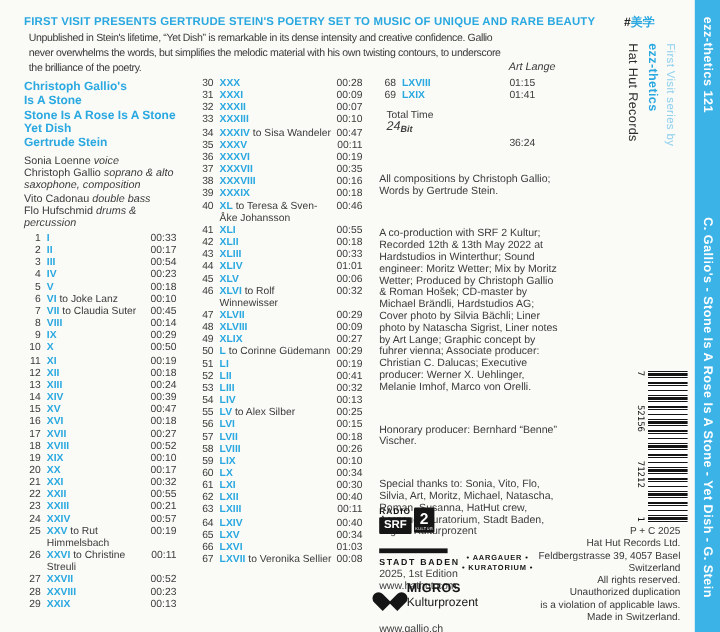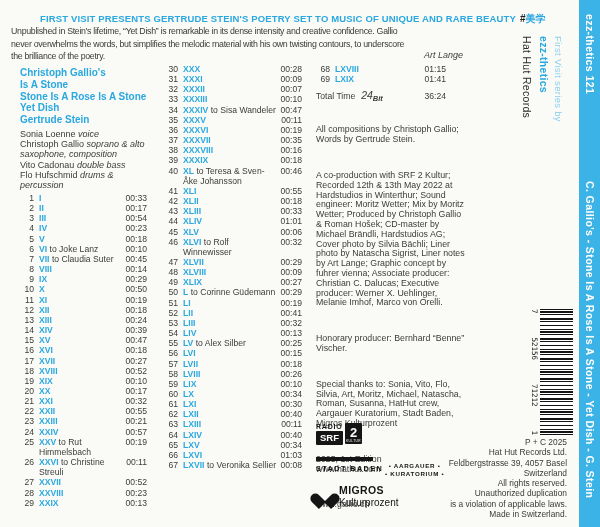--- a/index.html
+++ b/index.html
@@ -2,41 +2,41 @@
 <html><head>
 <meta charset="utf-8">
 <style>
   html,body{margin:0;padding:0;background:#e8e8e6;}
   .card{
     position:relative;width:600px;height:527px;background:#fafaf7;
     font-family:"Liberation Sans",sans-serif;color:#3b3b3b;overflow:hidden;
   }
   
   .headline{position:absolute;left:20px;top:13px;width:470px;font-size:9.5px;font-weight:bold;
-    color:#2aa8e0;letter-spacing:.15px;white-space:nowrap;margin-left:20px;}
-  .blurb{position:absolute;left:11px;top:25px;font-size:8.8px;letter-spacing:-.3px;color:#3a3a3a;}
+    color:#2aa8e0;letter-spacing:.15px;white-space:nowrap;}
+  .blurb{position:absolute;left:24px;top:25px;font-size:8.8px;letter-spacing:-.3px;color:#3a3a3a;}
   .blurb div{white-space:nowrap;line-height:12.7px;}
   .byline{position:absolute;left:20px;top:50px;width:443px;text-align:right;font-style:italic;font-size:9px;}
   
   .album-title{position:absolute;left:20px;top:67px;font-size:10px;font-weight:bold;color:#2aa8e0;}
   .album-title div{line-height:11.8px;white-space:nowrap;}
   .personnel{position:absolute;left:20px;top:129px;width:138px;font-size:9px;line-height:10.2px;}
   .personnel i{font-style:italic;}
   
   .tcol{position:absolute;font-size:8.6px;line-height:10.15px;}
   #tcol0{left:20px;top:193px;width:127px;}
   #tcol1{left:164px;top:64px;width:138px;}
   #tcol2{left:316px;top:64px;width:152px;}
   .trow{display:flex;align-items:flex-start;}
   #tcol2 .trow,.total-row{width:130px;}
   .tnum{flex:none;width:14px;text-align:right;margin-right:5px;}
   .tbody{flex:1;min-width:0;}
   .trom{font-weight:bold;color:#2aa8e0;}
   .ttime{flex:none;margin-left:3px;}
-  .total-row{display:flex;margin-top:6px;align-items:baseline;}
+  .total-row{display:flex;margin-top:6px;align-items:baseline;flex-direction:column;}
   .total-label{flex:none;}
   .bit24{margin-left:6px;flex:none;}
   .b24{font-style:italic;font-weight:300;font-size:10.5px;}
   .bBit{font-style:italic;font-weight:bold;font-size:7.5px;vertical-align:-2px;}
   .total-value{margin-left:auto;}
   
   .note{width:152px;font-size:8.8px;line-height:9.8px;margin-top:26px;}
   .note.first{margin-top:21px;}
   
   .logo-srf{position:absolute;left:316px;top:423px;display:flex;}

